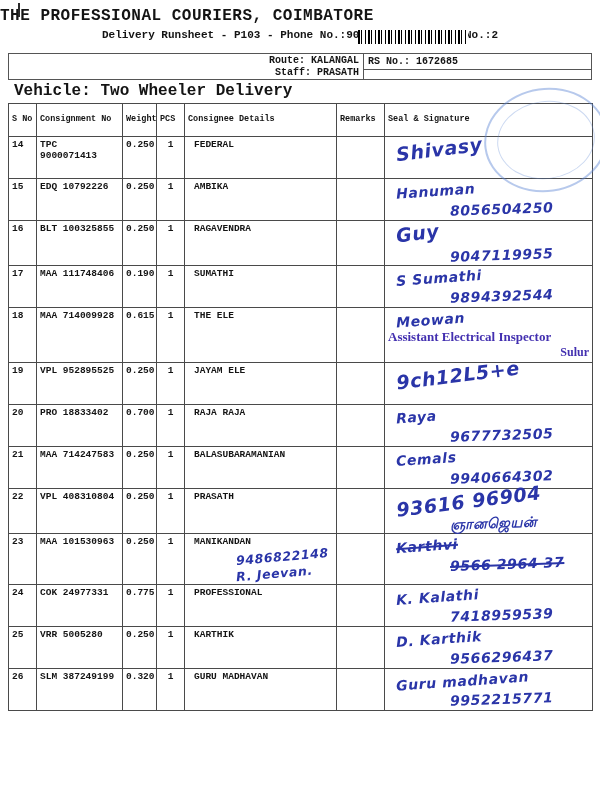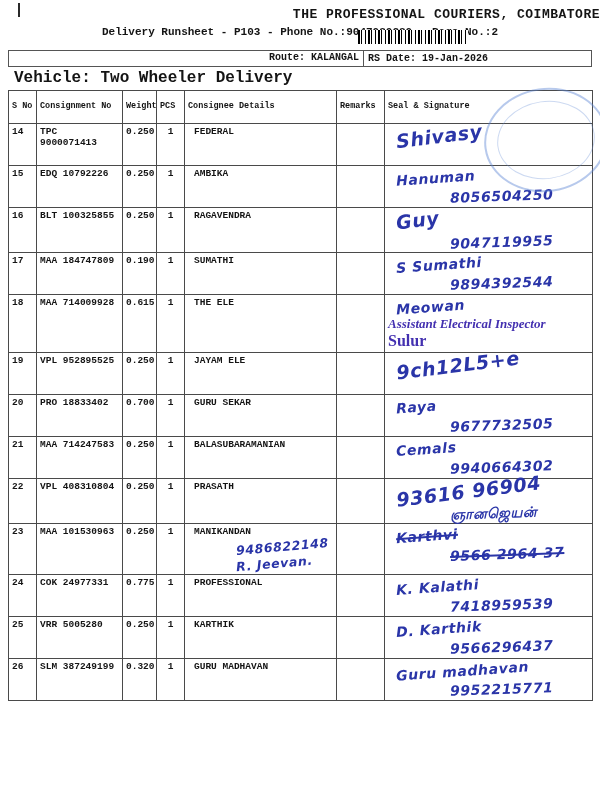--- a/index.html
+++ b/index.html
@@ -3,21 +3,21 @@
 <meta charset="utf-8">
 <style>
   html,body { margin:0; padding:0; }
   body {
     width:600px; height:800px; overflow:hidden;
     background:#ffffff; position:relative;
     font-family:"Liberation Mono","DejaVu Sans Mono",monospace;
     color:#141414;
   }
   .scan-mark { position:absolute; left:18px; top:3px; width:2px; height:14px; background:#2a2a2a; }
-  .doc-title { margin-top:7px; text-align:right; font-size:13px; font-weight:bold; letter-spacing:.5px; }
+  .doc-title { margin-top:7px; text-align:left; font-size:16px; font-weight:bold; letter-spacing:.5px; }
   .doc-subtitle { margin-top:4px; text-align:center; font-size:11px; font-weight:bold; }
   .barcode {
     position:absolute; top:30px; left:358px; width:110px; height:14px;
     background:repeating-linear-gradient(90deg,#000 0 2px,#fff 2px 3px,#000 3px 4px,#fff 4px 7px,#000 7px 8px,#fff 8px 10px);
   }
   .header-info { position:relative; margin:12px 8px 0 8px; border:1px solid #555; display:flex; }
   .info-left { width:344px; border-right:1px solid #555; padding:1px 4px 1px 6px; }
   .info-right { flex:1; }
   .info-line { font-size:10px; font-weight:bold; line-height:11.5px; white-space:nowrap;text-align:right; }
   .rs-row { font-size:10px; font-weight:bold; line-height:11px; padding:2px 4px; white-space:nowrap; }
@@ -36,22 +36,22 @@
   .hand {
     color:#2a35a8; font-family:"DejaVu Sans",sans-serif; font-style:italic; font-weight:bold;
     letter-spacing:.6px; white-space:nowrap; line-height:1.15;
   }
   .sig1 { font-size:14px; transform:rotate(-4deg); margin:2px 0 0 8px; width:max-content; }
   .sig1.big { font-size:19px; transform:rotate(-7deg); margin-top:0; }
   .sig2 { font-size:14px; transform:rotate(-2deg); margin:2px 0 0 62px; width:max-content; }
   .struck { text-decoration:line-through; text-decoration-thickness:2px; }
   .note { font-size:12.5px; transform:rotate(-5deg); margin:3px 0 0 48px; width:max-content; }
   .stamp { color:#4330b0; font-family:"Liberation Serif","DejaVu Serif",serif; font-weight:bold; margin-top:1px; }
-  .stamp-l1 { font-size:13px; white-space:nowrap;font-style:italic; }
-  .stamp-l2 { font-size:16px; text-align:left; }
+  .stamp-l1 { font-size:13px; white-space:nowrap; }
+  .stamp-l2 { font-size:12px; text-align:right; }
   .round-stamp {
     position:absolute; top:88px; left:484px; width:120px; height:100px;
     border:2px solid rgba(96,136,212,.45); border-radius:50%; transform:rotate(-8deg);
   }
   .round-stamp::before {
     content:""; position:absolute; inset:11px; border:1px solid rgba(96,136,212,.32); border-radius:50%;
   }
 </style>
 </head>
 <body>
@@ -59,23 +59,24 @@
 <div class="scan-mark"></div>
 
 <div class="doc-title">THE PROFESSIONAL COURIERS, COIMBATORE</div>
 <div class="doc-subtitle">Delivery Runsheet - P103 - Phone No.:9047080280 - Page No.:2</div>
 
 <div class="barcode"></div>
 
 <div class="header-info">
   <div class="info-left">
     <div class="info-line"><span>Route:</span> <span>KALANGAL</span></div>
+    <div class="info-line"><span>Staff:</span> <span>PRASATH</span></div>
   </div>
   <div class="info-right">
-    <div class="rs-row"><span>RS Date:</span> <span>19-Jan-2026</span></div>
+    <div class="rs-row first"><span>RS No.:</span> <span>1672685</span></div>
   </div>
 </div>
 
 <div class="vehicle-line"><span>Vehicle:</span> <span>Two Wheeler Delivery</span></div>
 
 <table class="runsheet">
   <colgroup>
     <col style="width:28px">
       <col style="width:86px">
       <col style="width:34px">
@@ -132,21 +133,21 @@
           <div class="consignee-name">RAGAVENDRA</div>
         </td>
         <td class="c-rem"></td>
         <td class="c-sig">
           <div class="hand sig1 big">Guy</div>
           <div class="hand sig2">9047119955</div>
         </td>
       </tr>
       <tr class="data-row">
         <td class="c-sno">17</td>
-        <td class="c-con">MAA 184747809</td>
+        <td class="c-con">MAA 111748406</td>
         <td class="c-wt">0.190</td>
         <td class="c-pcs">1</td>
         <td class="c-consignee">
           <div class="consignee-name">SUMATHI</div>
         </td>
         <td class="c-rem"></td>
         <td class="c-sig">
           <div class="hand sig1">S Sumathi</div>
           <div class="hand sig2">9894392544</div>
         </td>
@@ -180,21 +181,21 @@
         <td class="c-sig">
           <div class="hand sig1 big">9ch12L5+e</div>
         </td>
       </tr>
       <tr class="data-row">
         <td class="c-sno">20</td>
         <td class="c-con">PRO 18833402</td>
         <td class="c-wt">0.700</td>
         <td class="c-pcs">1</td>
         <td class="c-consignee">
-          <div class="consignee-name">GURU SEKAR</div>
+          <div class="consignee-name">RAJA RAJA</div>
         </td>
         <td class="c-rem"></td>
         <td class="c-sig">
           <div class="hand sig1">Raya</div>
           <div class="hand sig2">9677732505</div>
         </td>
       </tr>
       <tr class="data-row">
         <td class="c-sno">21</td>
         <td class="c-con">MAA 714247583</td>

